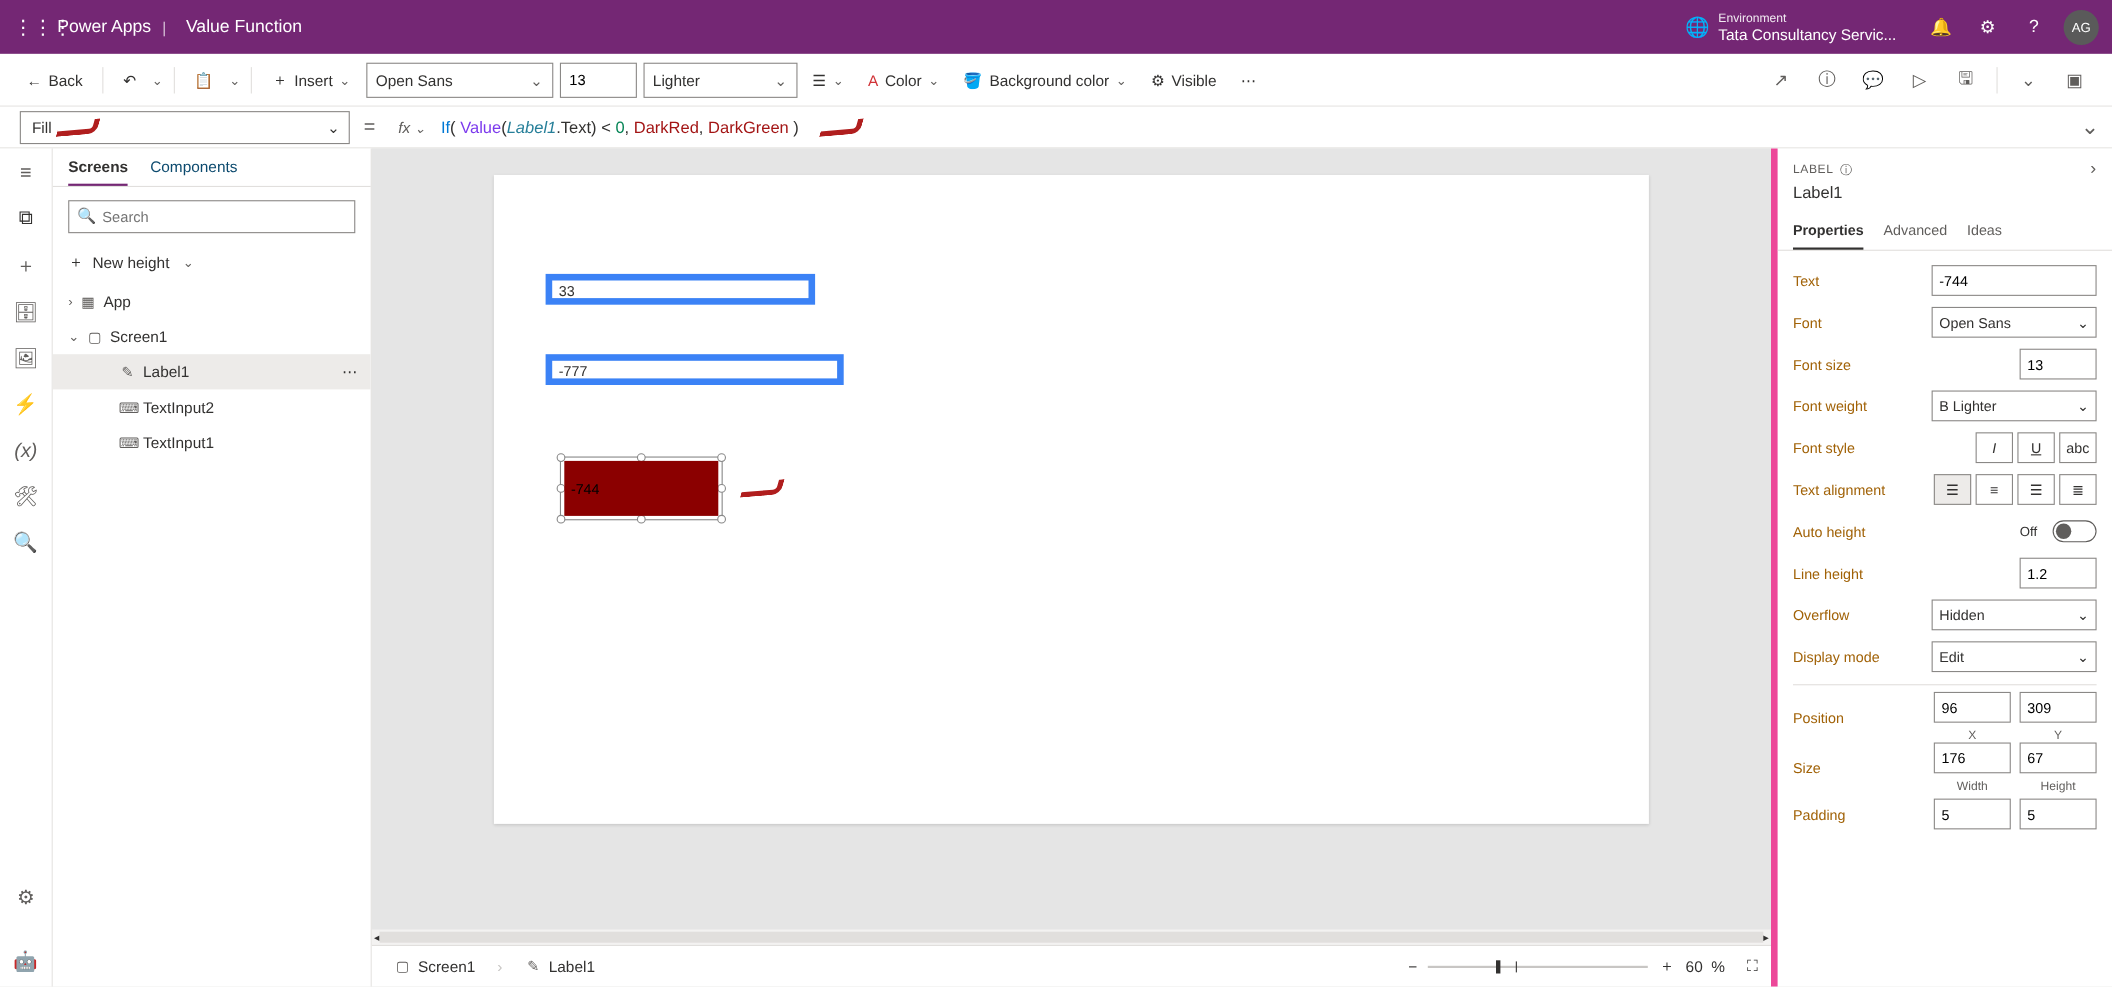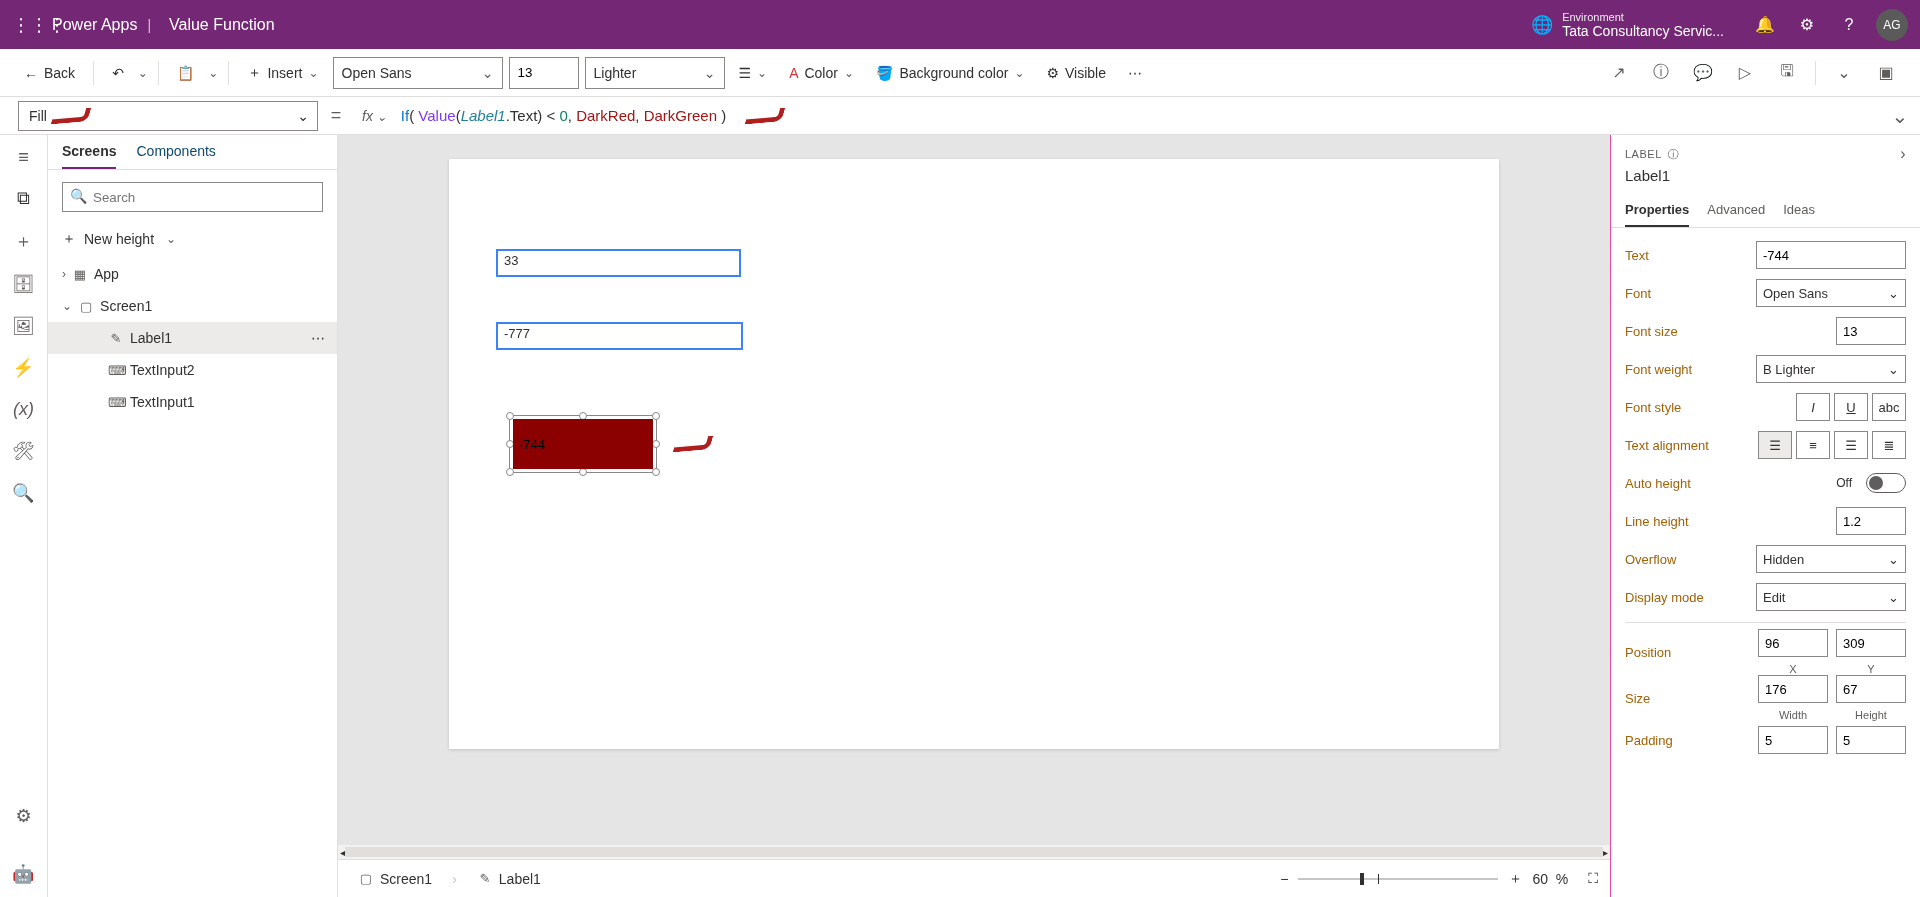--- a/index.html
+++ b/index.html
@@ -48,37 +48,37 @@
 .newscreen{padding:6px 14px;display:flex;align-items:center;gap:8px;color:#323130;cursor:pointer}
 .tree-list{flex:1;overflow:auto;padding-top:4px}
 .tnode{display:flex;align-items:center;height:32px;padding-left:14px;gap:6px;cursor:pointer}
 .tnode.sel{background:#edebe9}
 .tnode .more{margin-left:auto;margin-right:12px;visibility:hidden}
 .tnode.sel .more{visibility:visible}.tindent2{padding-left:60px}
 .ticon{width:16px;text-align:center;color:#605e5c;font-size:13px}
 .canvas-area{flex:1;background:#e5e5e5;position:relative;display:flex;flex-direction:column}
 .canvas-scroll{flex:1;overflow:auto;display:flex;justify-content:center;padding:24px}
 .canvas{width:1050px;height:590px;background:#fff;position:relative;box-shadow:0 1px 3px rgba(0,0,0,.15)}
-.ctl{position:absolute;border:2px solid #3b82f6;font-size:13px;padding:2px 6px;background:#fff}
+.ctl{position:absolute;border:6px solid #3b82f6;font-size:13px;padding:2px 6px;background:#fff}
 .ctl.ti1{left:47px;top:90px;width:245px;height:28px}
-.ctl.ti2{left:47px;top:163px;width:247px;height:28px}
+.ctl.ti2{left:47px;top:163px;width:271px;height:28px}
 .lbl{position:absolute;left:64px;top:260px;width:140px;height:50px;background:#8b0000;color:#000;font-size:13px;padding:2px 6px;display:flex;align-items:center}
 .sel-border{position:absolute;left:60px;top:256px;width:148px;height:58px;border:1px solid #888}
 .handle{position:absolute;width:8px;height:8px;background:#fff;border:1px solid #888;border-radius:50%}
 .h-tl{left:-4px;top:-4px}.h-tm{left:50%;top:-4px;margin-left:-4px}.h-tr{right:-4px;top:-4px}
 .h-ml{left:-4px;top:50%;margin-top:-4px}.h-mr{right:-4px;top:50%;margin-top:-4px}
 .h-bl{left:-4px;bottom:-4px}.h-bm{left:50%;bottom:-4px;margin-left:-4px}.h-br{right:-4px;bottom:-4px}
 .canvas-foot{height:38px;background:#fff;border-top:1px solid #e1dfdd;display:flex;align-items:center;padding:0 12px;gap:12px}
 .breadcrumb{display:flex;align-items:center;gap:6px;padding:4px 8px;cursor:pointer}
 .canvas-foot-spacer{flex:1}
 .zoom-ctl{display:flex;align-items:center;gap:10px}
 .zoom-track{width:200px;height:2px;background:#c8c6c4;position:relative}
 .zoom-thumb{position:absolute;top:-5px;width:4px;height:12px;background:#323130}
 .zoom-tick{position:absolute;top:-4px;width:1px;height:10px;background:#323130}
-.rightpanel{width:310px;background:#fff;border-left:1px solid #ec4899;display:flex;flex-direction:column;overflow:hidden}
+.rightpanel{width:310px;background:#fff;border-left:6px solid #ec4899;display:flex;flex-direction:column;overflow:hidden}
 .rp-head{padding:10px 14px 0}
 .rp-type{font-size:11px;color:#605e5c;letter-spacing:.5px;display:flex;align-items:center;gap:6px}
 .rp-name{font-size:15px;margin-top:4px}
 .rp-tabs{display:flex;gap:18px;padding:0 14px;margin-top:10px;border-bottom:1px solid #e1dfdd}
 .rp-tab{padding:8px 0;font-size:13px;color:#605e5c;cursor:pointer}
 .rp-tab.active{border-bottom:2px solid #323130;color:#323130;font-weight:600}
 .rp-body{flex:1;overflow:auto;padding:8px 14px}
 .prow{display:flex;align-items:center;min-height:38px;gap:8px}
 .plabel{flex:1;font-size:13px;color:#a16207}
 .pinput{width:150px;height:28px;border:1px solid #8a8886;padding:0 6px;font-size:13px}

